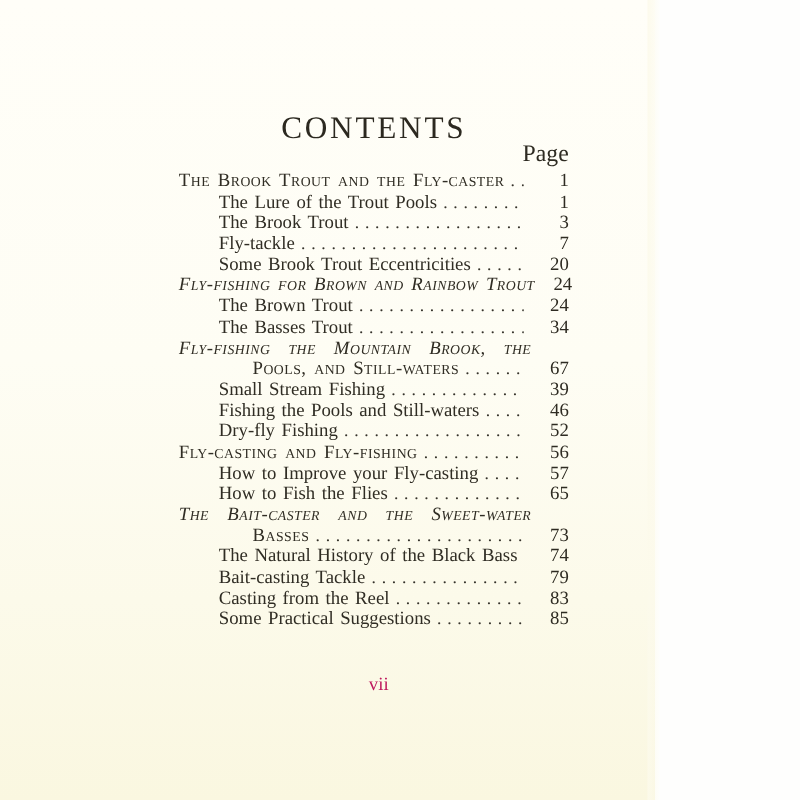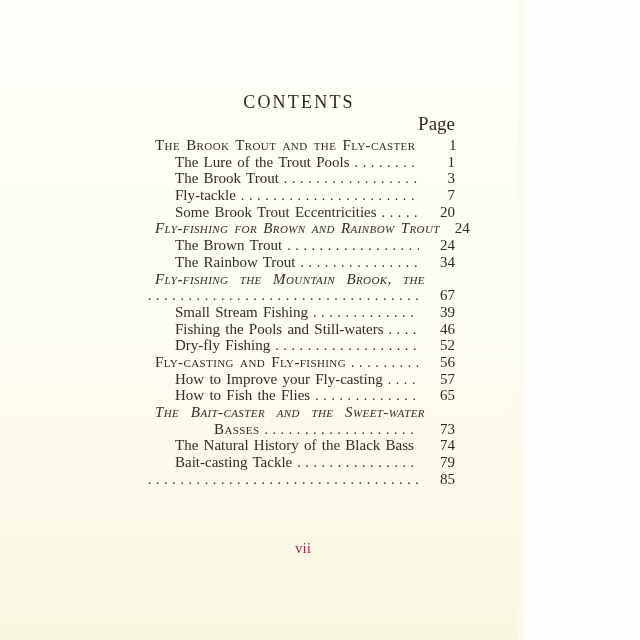--- a/index.html
+++ b/index.html
@@ -33,21 +33,21 @@
     left: 528px; top: 0;
     width: 112px; height: 640px;
     background: #fefefd;
   }
 
   .title {
     position: absolute;
     left: 143px; top: 93px;
     width: 312px;
     text-align: center;
-    font-size: 18px;
+    font-size: 25px;
     line-height: 19px;
     letter-spacing: 2.2px;
     color: #2c2920;
     font-weight: normal;
     margin: 0;
   }
 
   .page-col-label {
     position: absolute;
     right: 185px; top: 116px;
@@ -71,21 +71,20 @@
   .row .label {
     word-spacing: 1.5px;
     flex: 0 0 auto;
   }
   .row.lvl1 .label { padding-left: 32px; }
   .row.lvl2 .label { padding-left: 59px; }
   .row.caps .label {
     font-variant: small-caps;
     letter-spacing: 0.4px;
     word-spacing: 2px;
-    margin-left: 12px;
   }
   .leader {
     flex: 1 1 0;
     min-width: 0;
     overflow: hidden;
     white-space: nowrap;
     margin: 0 6px 0 5px;
     color: #35322a;
   }
   .leader::after {
@@ -162,30 +161,31 @@
       <span class="label">Fly-fishing for Brown and Rainbow Trout</span>
 
       <span class="num">24</span>
     </div>
       <div class="row lvl1" style="">
       <span class="label">The Brown Trout</span>
       <span class="leader"></span>
       <span class="num">24</span>
     </div>
       <div class="row lvl1" style="">
-      <span class="label">The Rainbow Trout</span>
+      <span class="label">The Basses Trout</span>
       <span class="leader"></span>
       <span class="num">34</span>
     </div>
       <div class="row lvl0 caps nodots justify" style="">
       <span class="label">Fly-fishing the Mountain Brook, the</span>
 
       <span class="num"></span>
     </div>
       <div class="row lvl2 caps" style="">
+      <span class="label">Pools, and Still-waters</span>
       <span class="leader"></span>
       <span class="num">67</span>
     </div>
       <div class="row lvl1" style="">
       <span class="label">Small Stream Fishing</span>
       <span class="leader"></span>
       <span class="num">39</span>
     </div>
       <div class="row lvl1" style="">
       <span class="label">Fishing the Pools and Still-waters</span>
@@ -226,19 +226,25 @@
       <span class="label">The Natural History of the Black Bass</span>
       <span class="leader"></span>
       <span class="num">74</span>
     </div>
       <div class="row lvl1" style="">
       <span class="label">Bait-casting Tackle</span>
       <span class="leader"></span>
       <span class="num">79</span>
     </div>
       <div class="row lvl1" style="">
+      <span class="label">Casting from the Reel</span>
+      <span class="leader"></span>
+      <span class="num">83</span>
+    </div>
+      <div class="row lvl1" style="">
+      <span class="label">Some Practical Suggestions</span>
       <span class="leader"></span>
       <span class="num">85</span>
     </div>
     </div>
 
   <div class="folio">vii</div>
 </div>
 
 </body></html>

